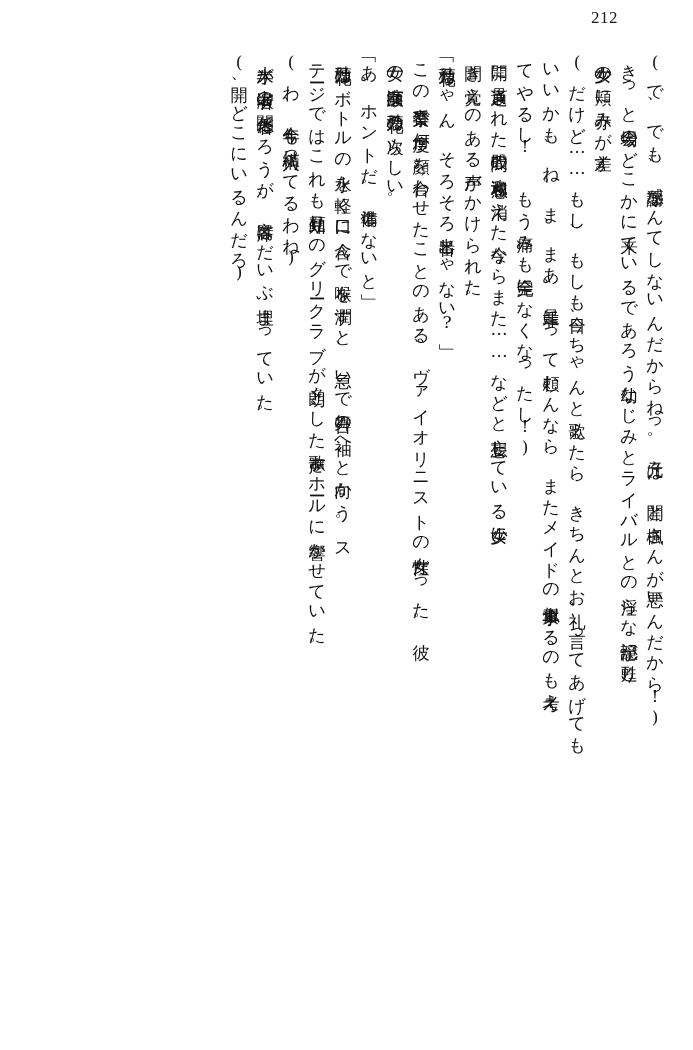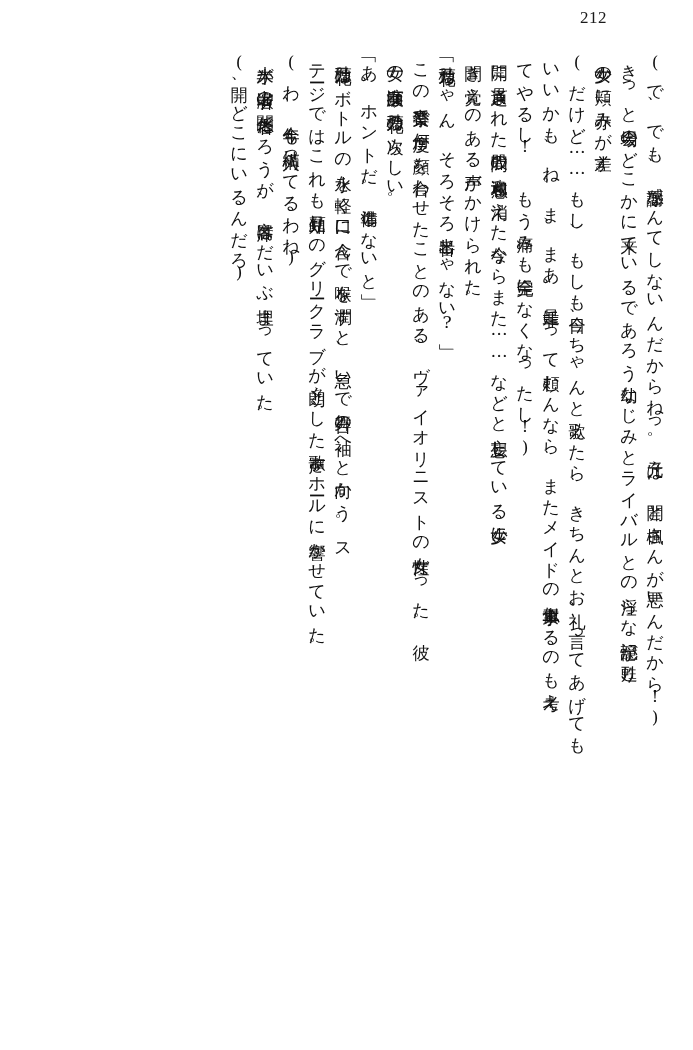--- a/index.html
+++ b/index.html
@@ -18,21 +18,21 @@
   .page {
     position: relative;
     width: 693px;
     height: 1050px;
     box-sizing: border-box;
     background: #fff;
   }
   .page-number {
     position: absolute;
     top: 8px;
-    right: 86px;
+    right: 75px;
     font-size: 17px;
     letter-spacing: 0.5px;
     font-family: "Liberation Serif", "DejaVu Serif", serif;
     color: #1a1a1a;
   }
   .text-block {
     position: absolute;
     top: 52px;
     left: 34px;
     right: 30px;

